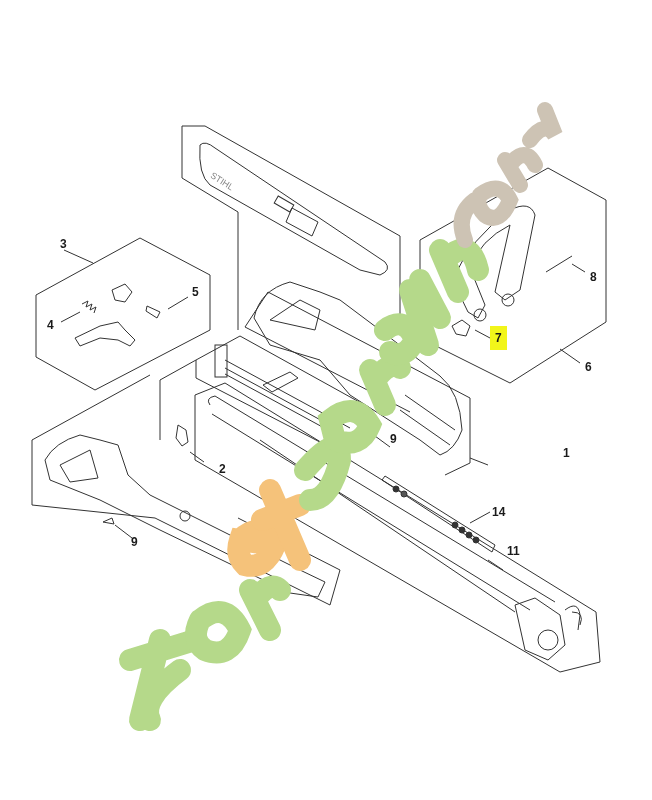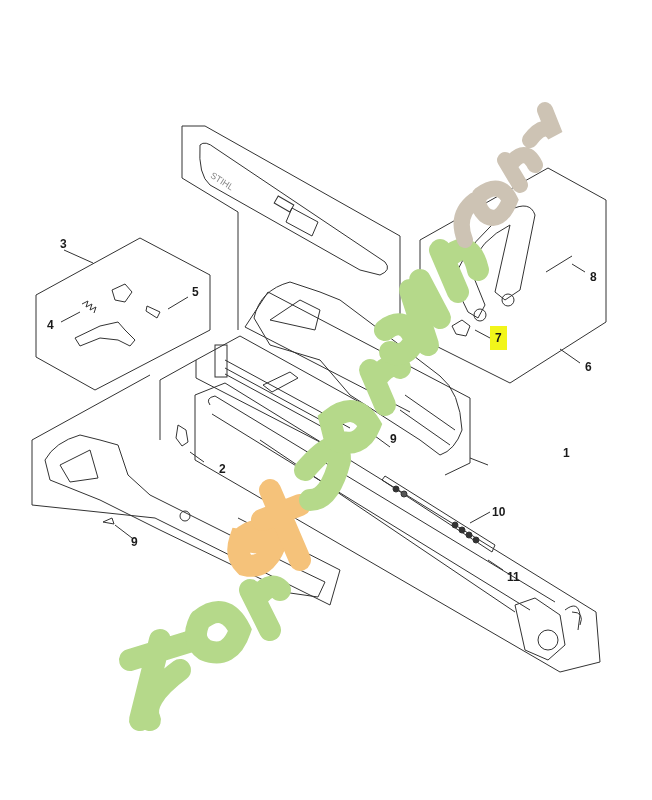--- a/index.html
+++ b/index.html
@@ -157,15 +157,15 @@
 
 <span class="callout" style="left:563px;top:446px;">1</span>
 <span class="callout" style="left:219px;top:462px;">2</span>
 <span class="callout" style="left:60px;top:237px;">3</span>
 <span class="callout" style="left:47px;top:318px;">4</span>
 <span class="callout" style="left:192px;top:285px;">5</span>
 <span class="callout" style="left:585px;top:360px;">6</span>
 <span class="callout highlight" style="left:490px;top:326px;">7</span>
 <span class="callout" style="left:590px;top:270px;">8</span>
 <span class="callout" style="left:390px;top:432px;">9</span>
-<span class="callout" style="left:492px;top:505px;">10</span>
-<span class="callout" style="left:507px;top:570px;">11</span>
+<span class="callout" style="left:492px;top:505px;">14</span>
+<span class="callout" style="left:507px;top:544px;">11</span>
 <span class="callout" style="left:131px;top:535px;">9</span>
 
 </body></html>

